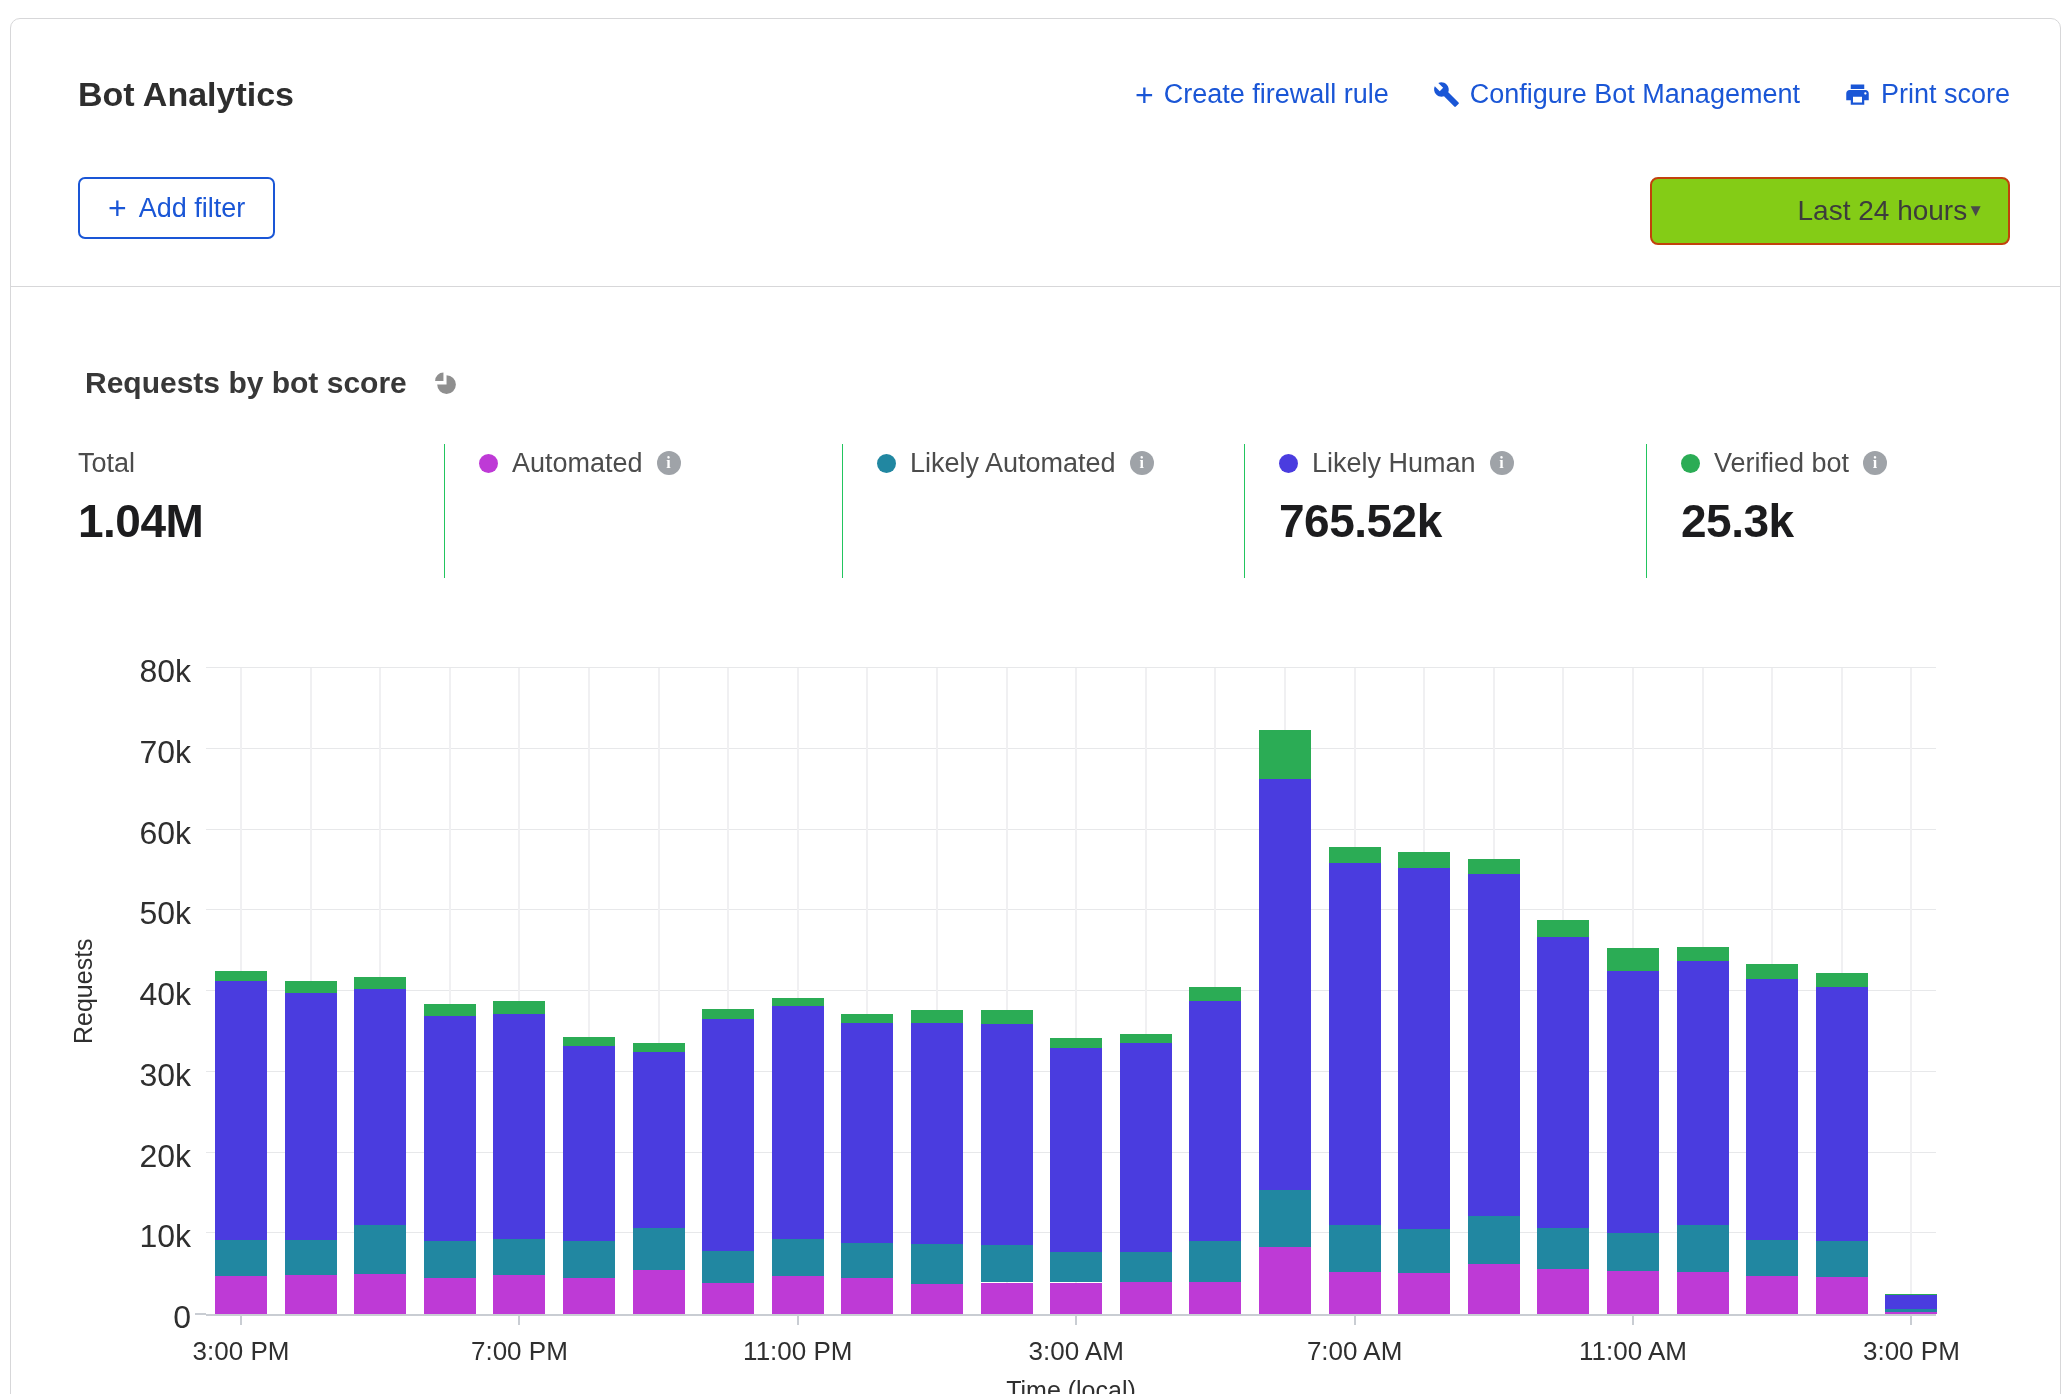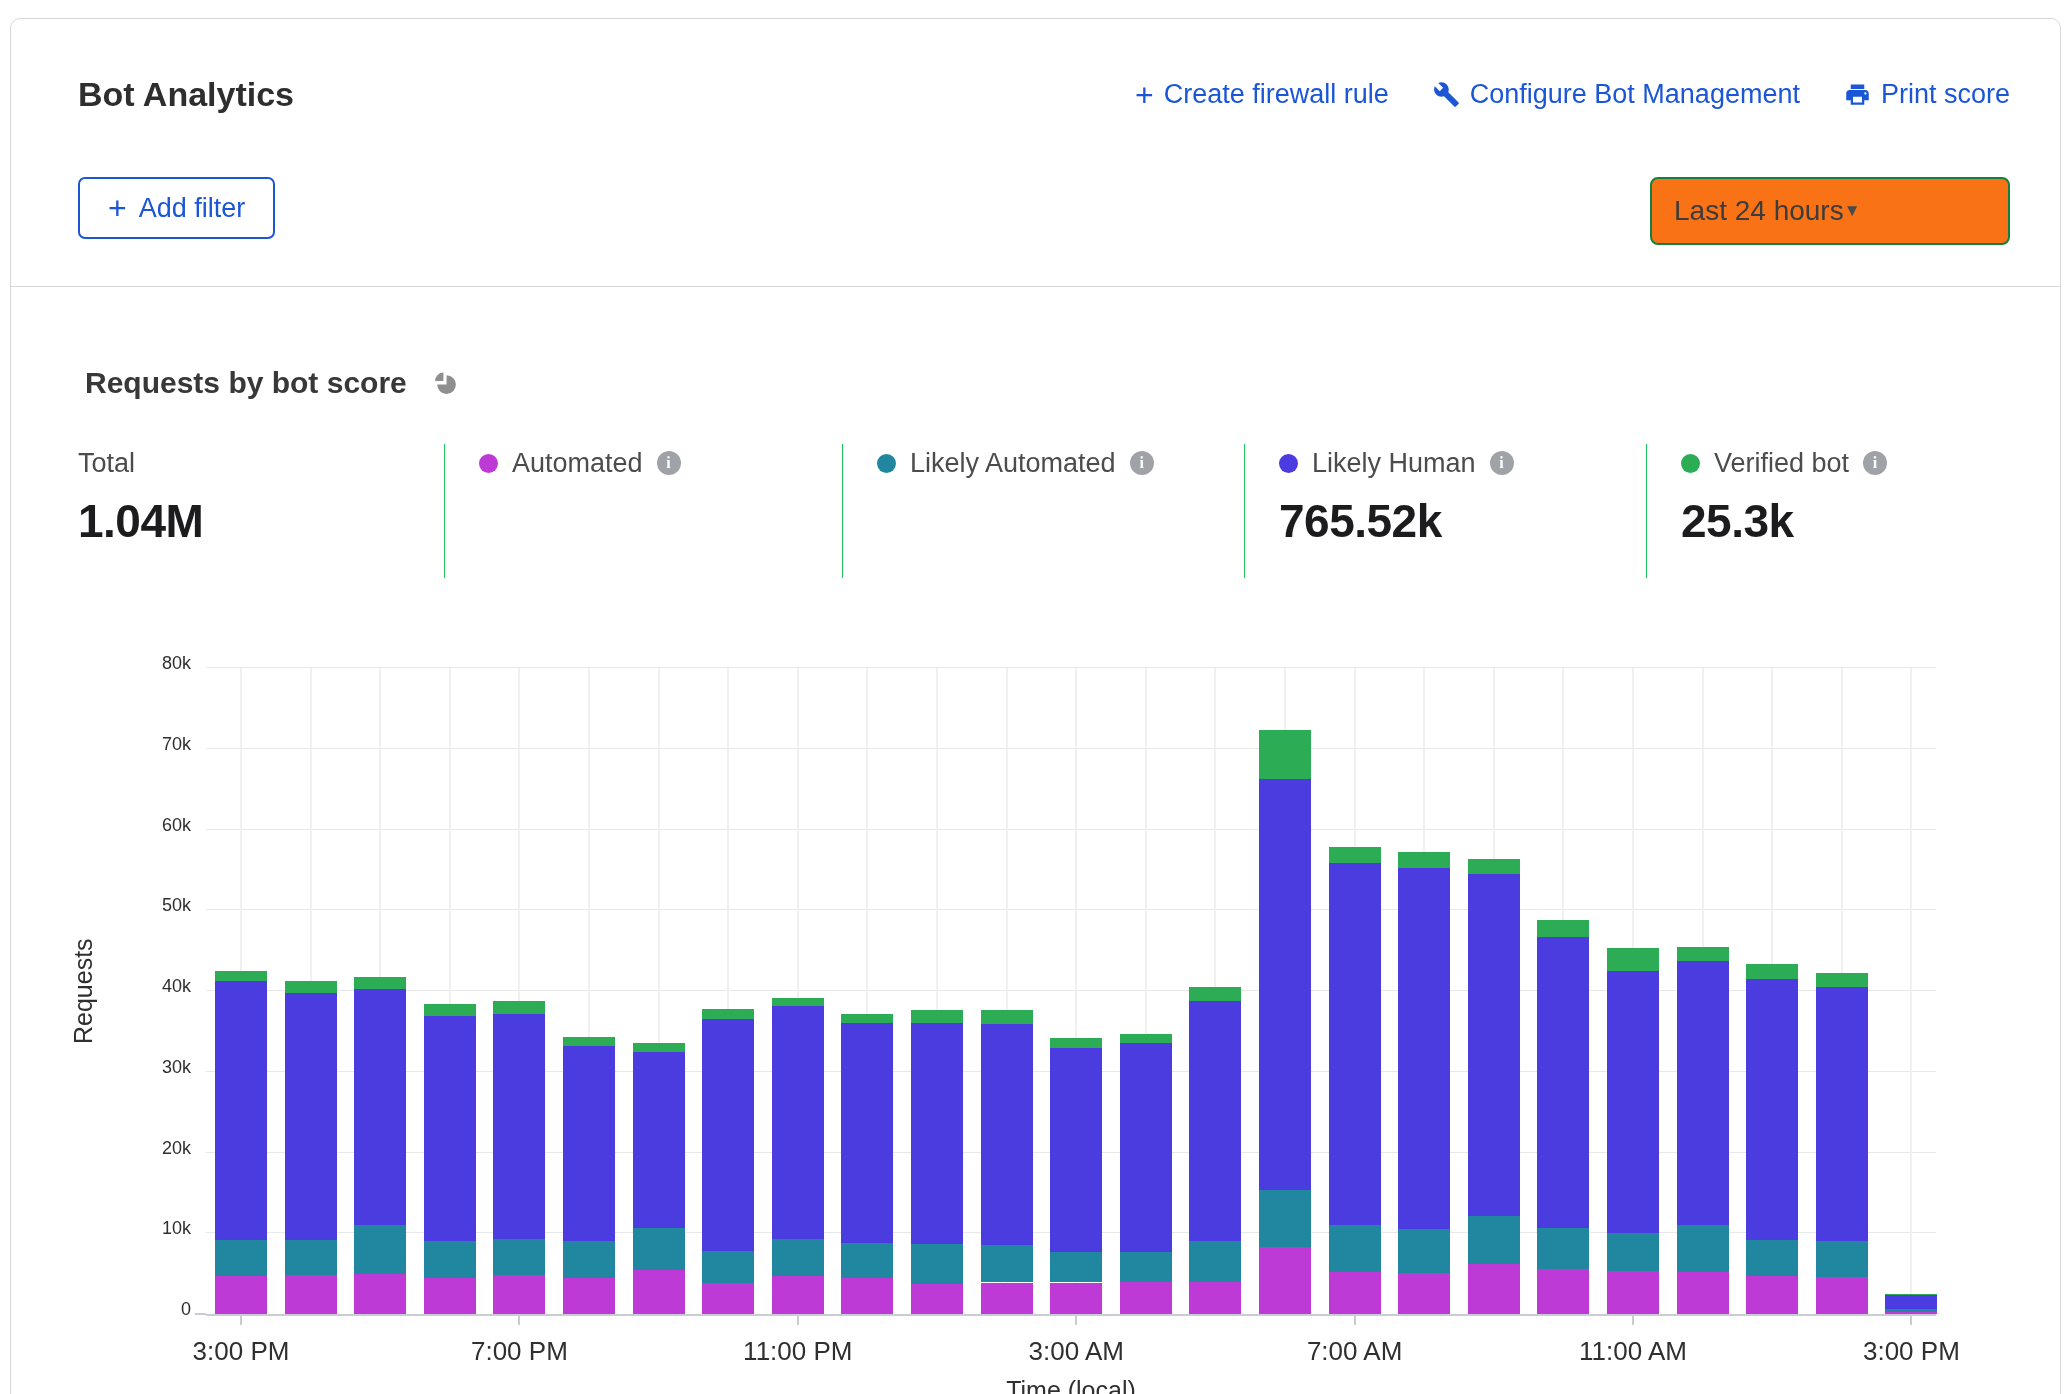--- a/index.html
+++ b/index.html
@@ -12,23 +12,23 @@
            justify-content:space-between;align-items:center;}
   .title{font-size:34px;font-weight:700;color:#2e2e2e;margin:0;}
   .actions{display:flex;gap:44px;align-items:center;}
   .link{display:flex;align-items:center;gap:10px;color:#1a56d6;font-size:27px;
         cursor:pointer;text-decoration:none;}
   .plus-glyph{font-size:32px;font-weight:500;line-height:1;}
   .ctrl-row{position:absolute;left:67px;right:50px;top:158px;height:66px;}
   .btn-add{position:absolute;left:0;top:0;height:62px;display:inline-flex;align-items:center;
            gap:12px;padding:0 28px;border:2px solid #1a56d6;border-radius:7px;background:#fff;
            color:#1a56d6;font-size:27px;cursor:pointer;}
-  .select{position:absolute;right:0;top:0;width:310px;height:64px;border:2px solid #15803d;
-          border-radius:8px;display:flex;align-items:center;justify-content:flex-start;
-          padding:0 24px 0 22px;font-size:28px;color:#3c3c3c;background:#f97316;cursor:pointer;}
+  .select{position:absolute;right:0;top:0;width:310px;height:64px;border:2px solid #c2410c;
+          border-radius:8px;display:flex;align-items:center;justify-content:flex-end;
+          padding:0 24px 0 22px;font-size:28px;color:#3c3c3c;background:#84cc16;cursor:pointer;}
   .caret{font-size:17px;color:#4a4a4a;}
   .hdr-divider{position:absolute;left:0;right:0;top:267px;height:0;border-top:1px solid #d7d7d9;}
   
   .sect{position:absolute;left:67px;top:340px;display:flex;align-items:center;gap:18px;}
   .sect h2{margin:7px;font-size:30px;font-weight:700;color:#383838;}
   
   .stats{position:absolute;left:0;top:425px;right:0;display:grid;
          grid-template-columns:366px 398px 402px 402px 1fr;padding-left:67px;}
   .stat{height:134px;}
   .stat.bordered{border-left:1px solid #22c55e;padding-left:34px;}
@@ -38,21 +38,21 @@
   .info{width:24px;height:24px;border-radius:50%;background:#9fa3a8;color:#fff;
         display:inline-flex;align-items:center;justify-content:center;
         font-size:16px;font-weight:700;font-family:"Liberation Serif",serif;cursor:pointer;}
   .stat-value{font-size:46px;font-weight:700;color:#1c1c1e;margin-top:16px;letter-spacing:-0.5px;}
   
   #chart{position:absolute;left:0;top:649px;width:2049px;height:740px;}
   #plot{position:absolute;left:195px;top:0;width:1730px;height:646px;
         border-bottom:2px solid #c9cdd3;}
   .hgrid{position:absolute;left:0;width:100%;height:1px;background:#e7e8ea;}
   .vgrid{position:absolute;top:0;width:2px;height:646px;background:#f0f0f2;}
-  .ylab{position:absolute;left:0;width:180px;text-align:right;font-size:18px;color:#2f2f2f;}
+  .ylab{position:absolute;left:0;width:180px;text-align:right;font-size:32px;color:#2f2f2f;}
   .xlab{position:absolute;width:170px;text-align:center;font-size:26px;color:#2f2f2f;top:668px;}
   .xtick{position:absolute;top:648px;width:2px;height:9px;background:#c9cdd3;}
   .ytick0{position:absolute;left:184px;top:645px;width:11px;height:2px;background:#c9cdd3;}
   .seg{position:absolute;width:52px;}
   .yaxis-title{position:absolute;left:52px;top:0;height:646px;width:40px;display:flex;
                align-items:center;justify-content:center;font-size:25px;color:#2f2f2f;
                writing-mode:vertical-rl;transform:rotate(180deg);}
   .xaxis-title{position:absolute;left:195px;width:1730px;top:708px;text-align:center;
                font-size:25px;color:#2f2f2f;}
 </style>

